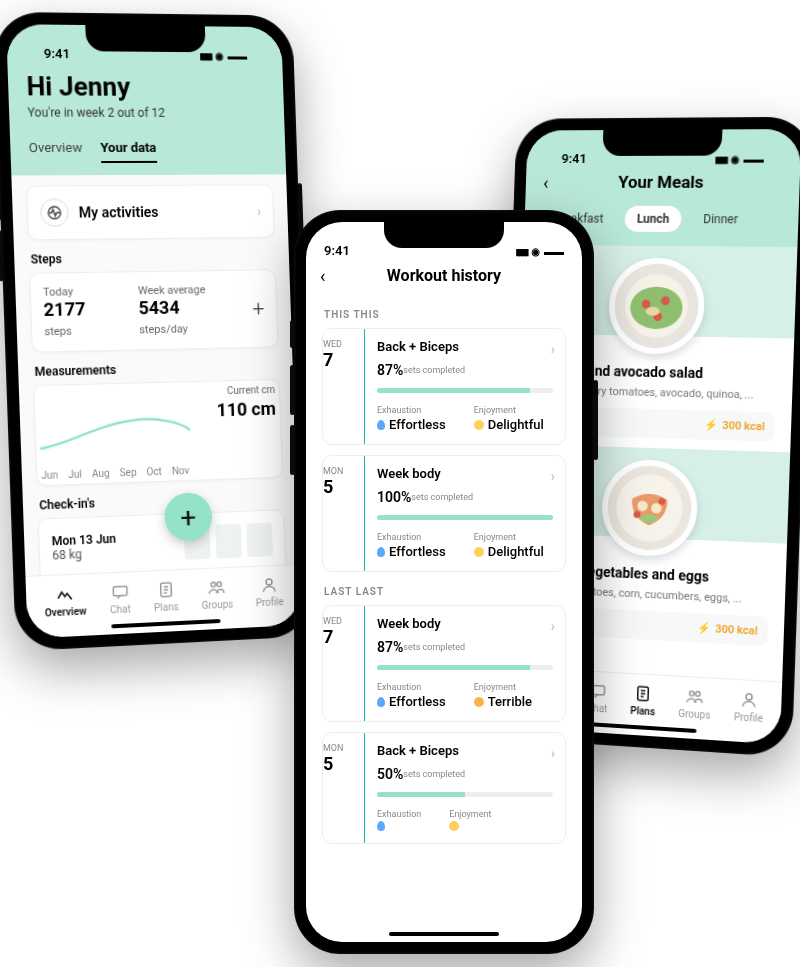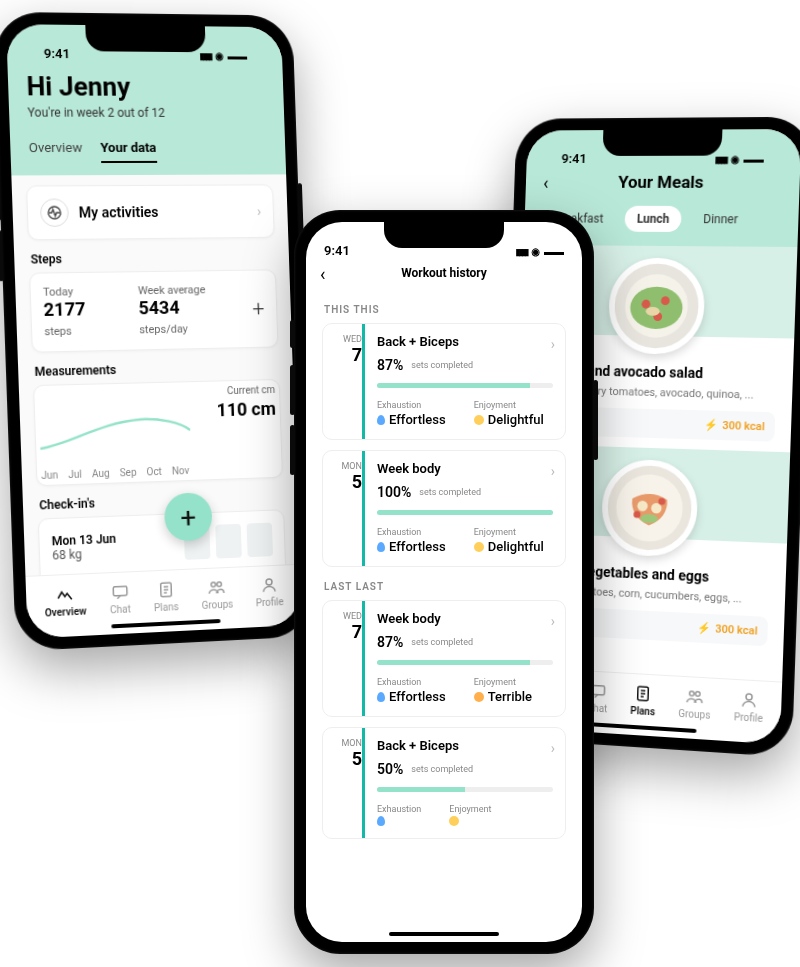--- a/index.html
+++ b/index.html
@@ -100,32 +100,32 @@
   .fab { position:absolute; left:140px; bottom:90px; width:48px; height:48px; border-radius:50%; background:#93e2c9; box-shadow:0 4px 12px rgba(0,0,0,0.2); display:flex; align-items:center; justify-content:center; font-size:28px; font-weight:400; color:#111; z-index:10;}
   .ghost-cards { display:flex; gap:6px; margin-left:auto;}
   .ghost { width:26px; height:34px; background:#eef2f3; border-radius:4px;}
   .p1 .divider { height:1px; background:#eee; margin:10px -12px;}
 
   
   .p2 { left: 294px; top: 210px; height: 744px; z-index:3;}
   .p2 .screen { background:#fff;}
   .p2 .head2 { display:flex; align-items:center; justify-content:center; position:relative; padding:6px 16px 10px;}
   .p2 .head2 .back { position:absolute; left:14px; font-size:18px;}
-  .p2 .head2 .ttl { font-weight:700; font-size:12px;}
+  .p2 .head2 .ttl { font-weight:700; font-size:16px;}
   .p2 .body { flex:1; overflow:hidden; padding:0 16px;}
   .grp-lbl { font-size:10px; letter-spacing:1px; color:#888; font-weight:600; margin:14px 2px 8px;}
   .wcard { border:1px solid #eee; border-radius:10px; margin-bottom:10px; overflow:hidden;}
   .wrow { display:flex;}
-  .wdate { width:42px; border-right:3px solid #14b8a6; display:flex; flex-direction:column; align-items:flex-end; justify-content:flex-start; padding:10px 0;}
+  .wdate { width:42px; border-right:1px solid #14b8a6; display:flex; flex-direction:column; align-items:flex-start; justify-content:flex-start; padding:10px 0;}
   .wdate .dow { font-size:9px; color:#888;}
   .wdate .dnum { font-size:18px; font-weight:700;}
   .wmain { flex:1; padding:10px 12px 12px; position:relative;}
   .wname { font-weight:600; font-size:13px; margin-bottom:8px;}
   .wchev { position:absolute; right:10px; top:12px; color:#bbb; font-size:14px;}
-  .prog { display:flex; align-items:center; gap:8px; margin-bottom:10px;}
+  .prog { display:flex; align-items:center; gap:0; margin-bottom:10px;}
   .prog .pct { font-size:14px; font-weight:600;}
   .prog .plab { font-size:9px; color:#888;}
   .bar { width:100%; height:5px; background:#eee; border-radius:3px; overflow:hidden; margin-bottom:12px;}
   .bar .fill { height:100%; background:#93e2c9;}
   .feels { display:flex; gap:28px;}
   .feel { display:flex; flex-direction:column; gap:2px;justify-content:space-between;}
   .feel .fl { font-size:9px; color:#888;}
   .feel .fv { font-size:13px; font-weight:500; display:flex; align-items:center; gap:4px;}
   .dot-b { width:8px; height:10px; background:#5aa9ff; border-radius:50% 50% 50% 50% / 60% 60% 40% 40%; display:inline-block;}
   .dot-y { width:10px; height:10px; background:#ffcf5c; border-radius:50%; display:inline-block;}

